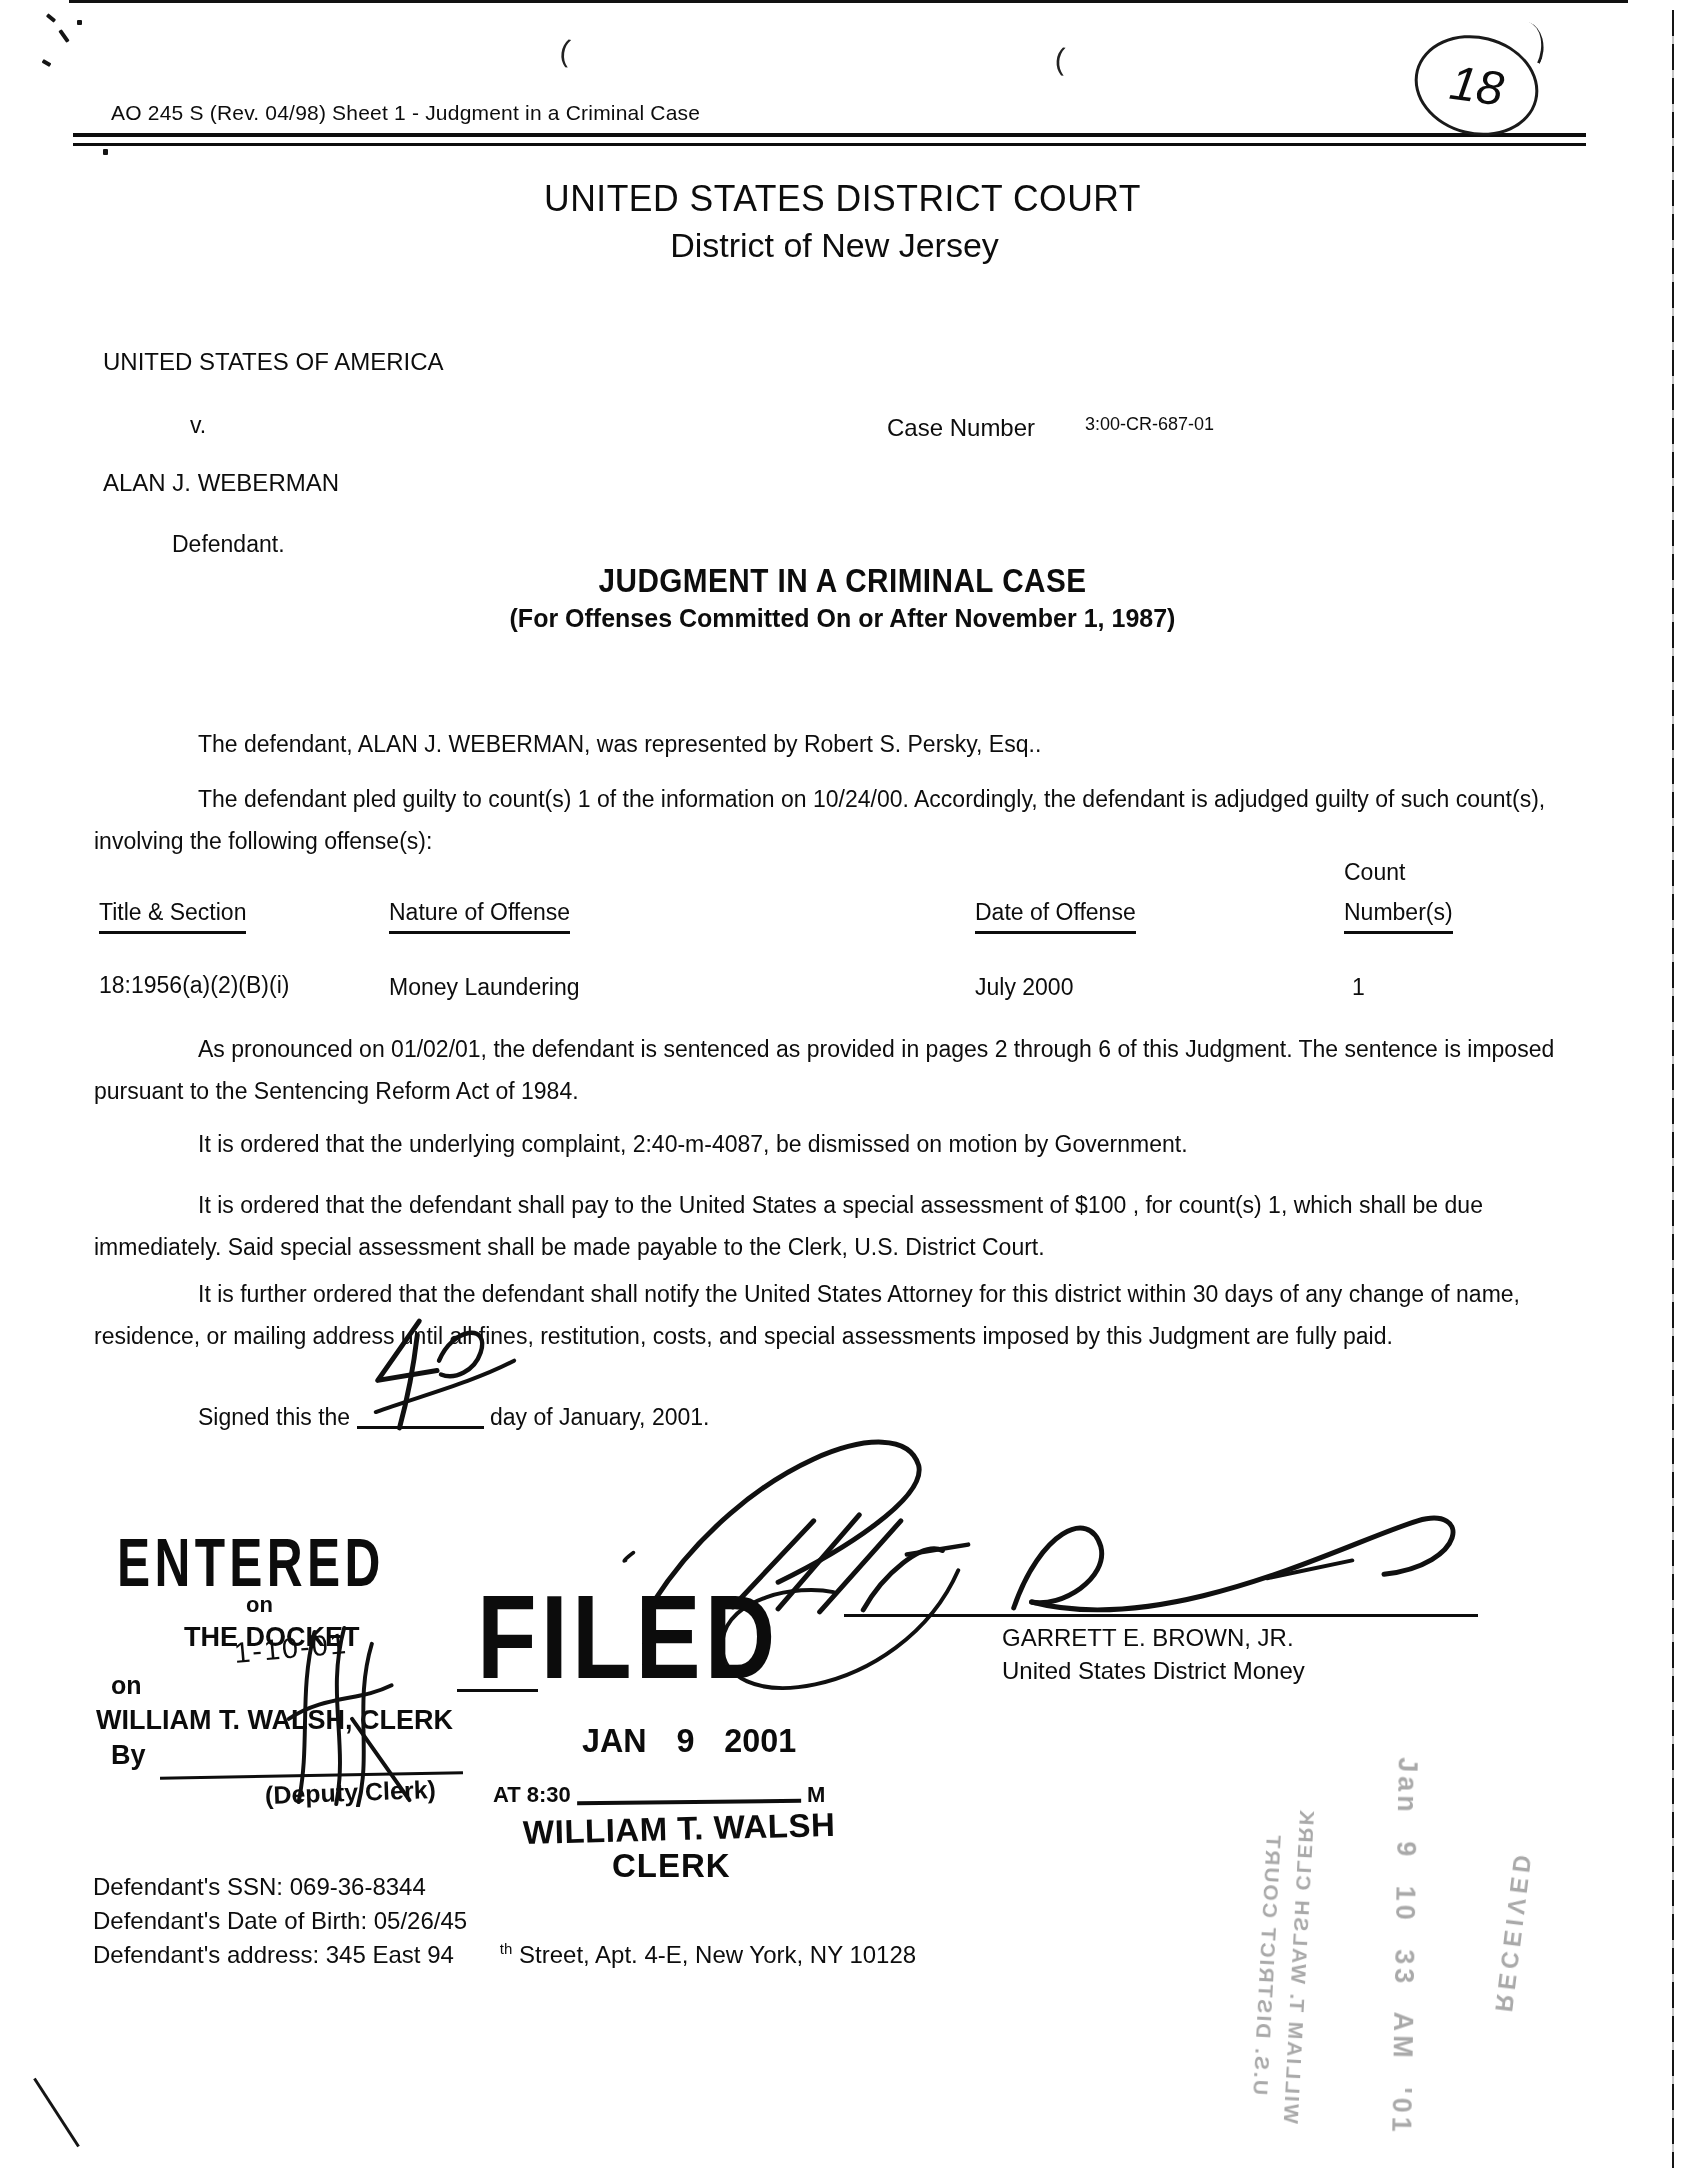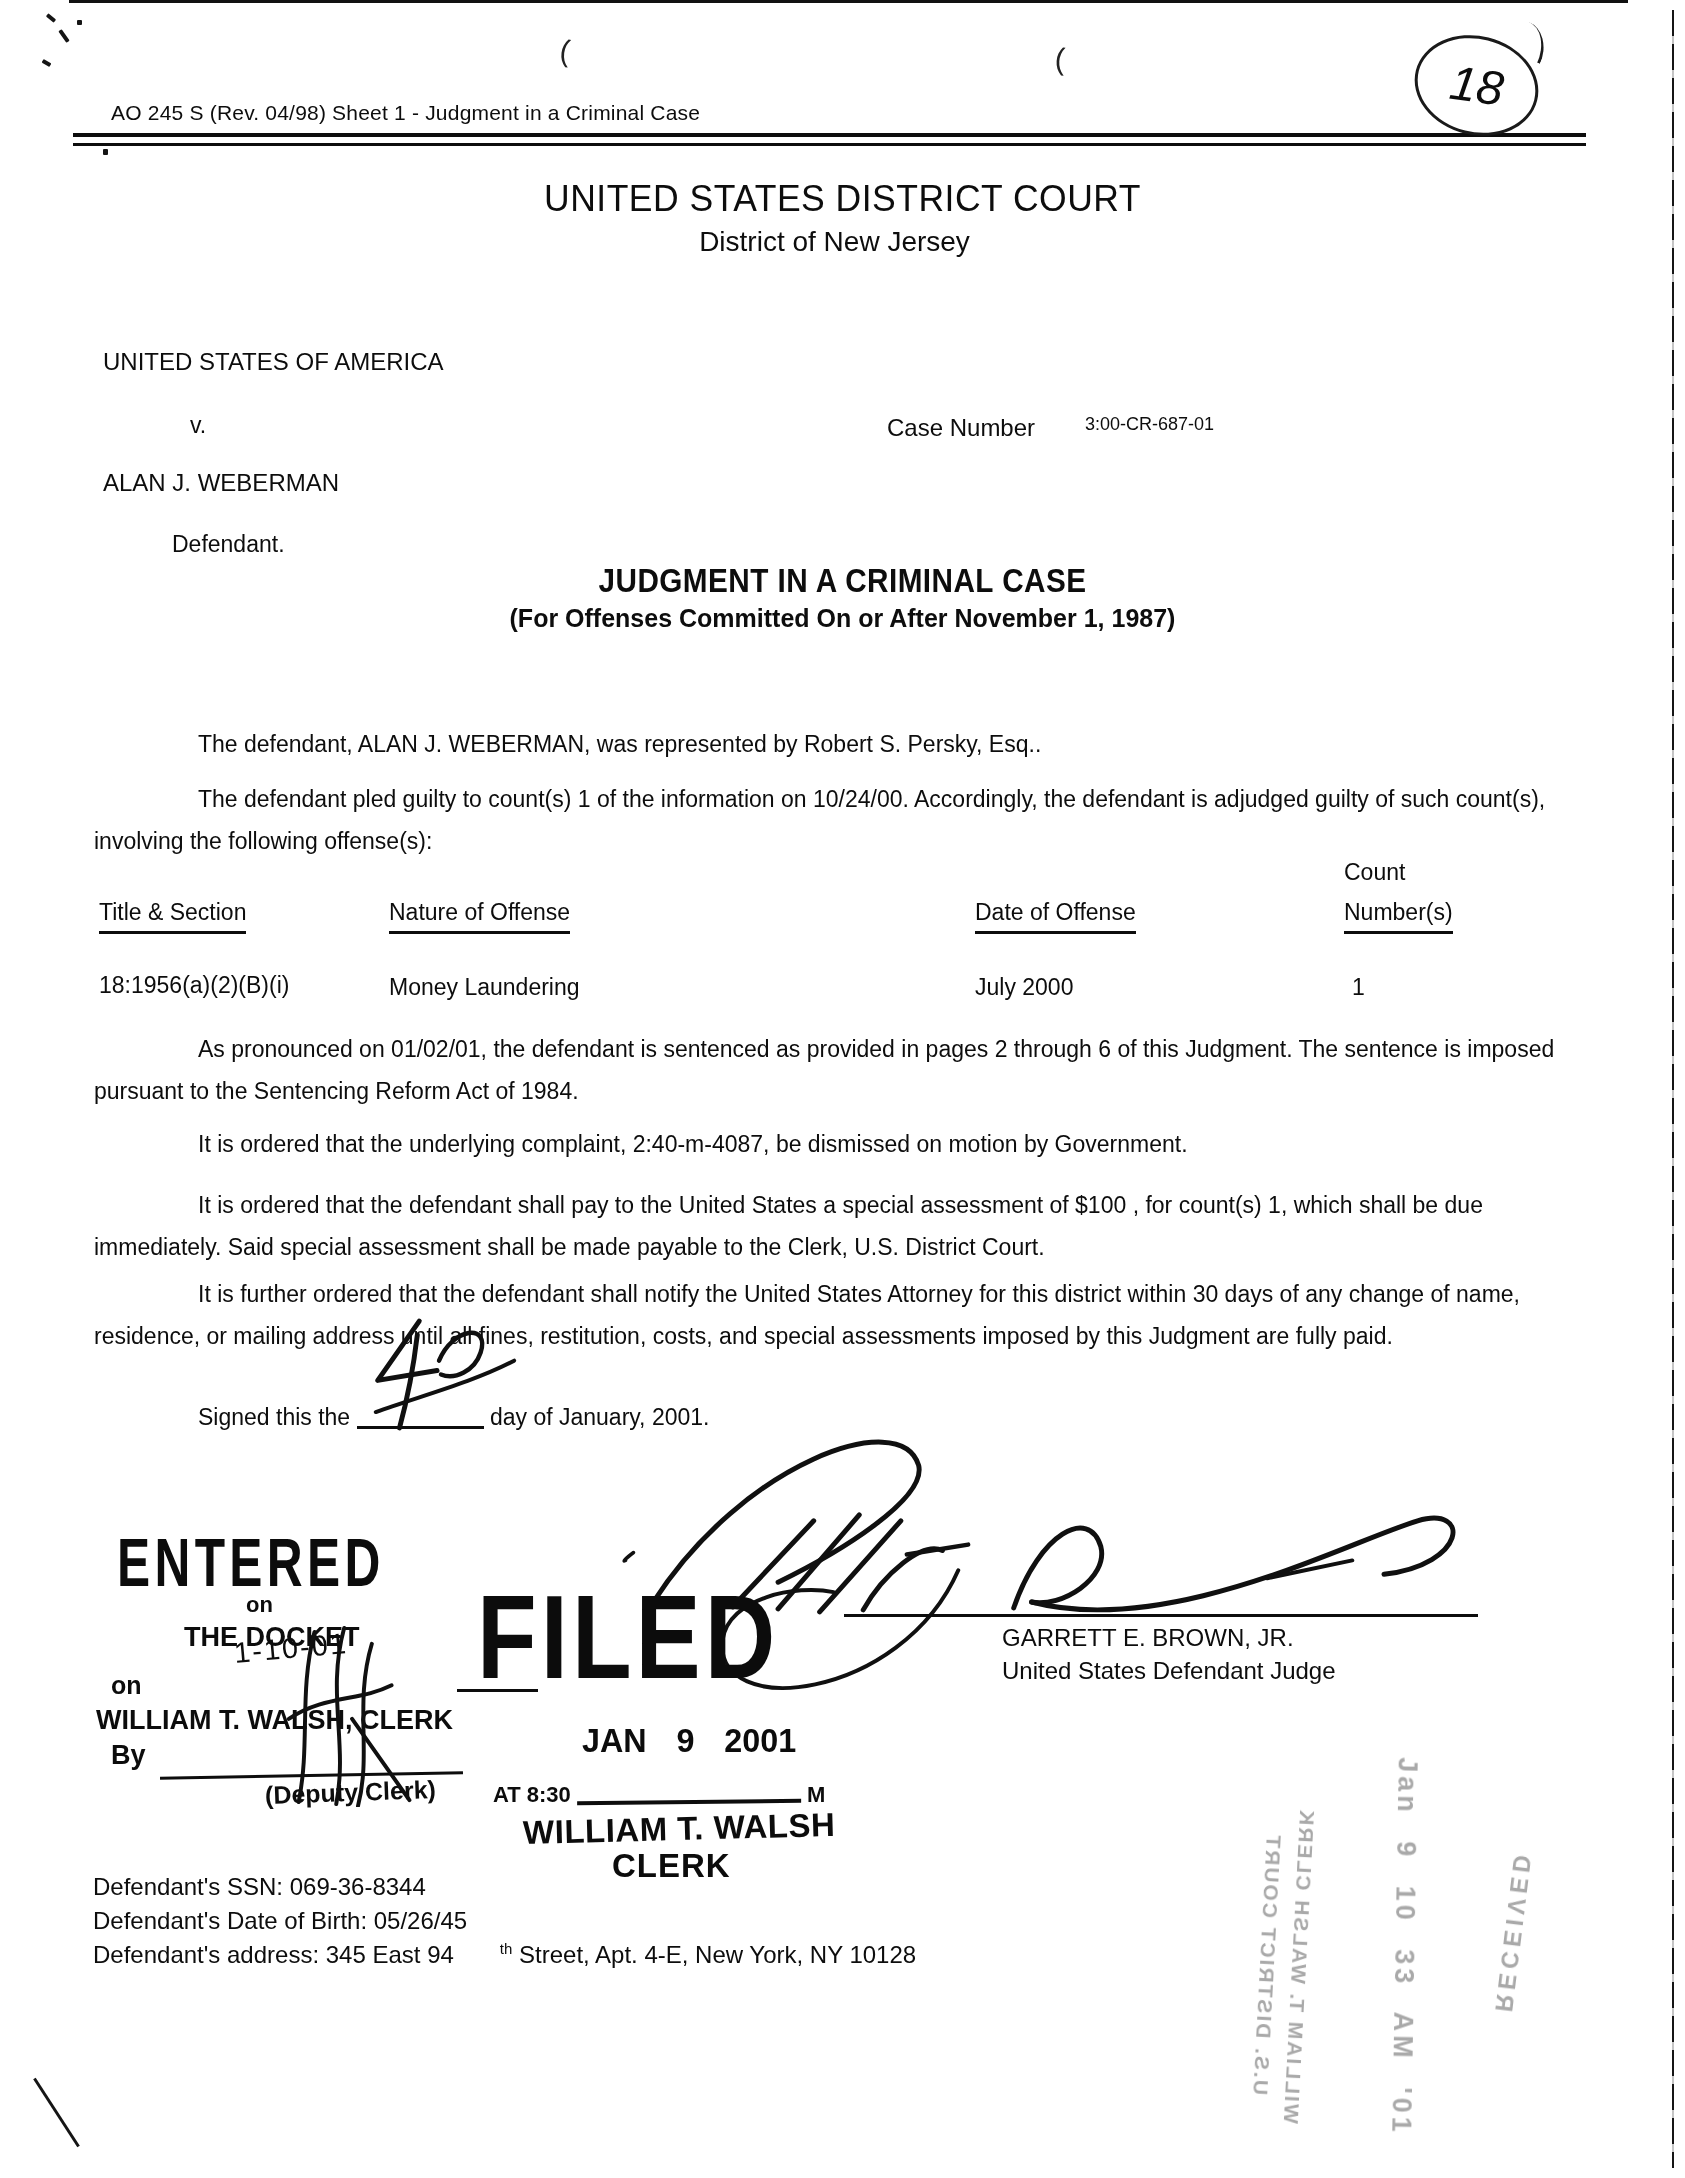--- a/index.html
+++ b/index.html
@@ -16,21 +16,21 @@
   .diag-mark{left:16px;top:2111px;width:81px;height:3px;background:#151515;transform:rotate(57deg);}
   .stray-paren{font-size:30px;color:#222;}
   
   .form-header{left:111px;top:101px;font-size:21px;letter-spacing:0.2px;}
   .double-rule{left:73px;top:133px;width:1513px;height:6px;border-top:4px solid #0d0d0d;border-bottom:3px solid #0d0d0d;}
   .page-circle{left:1414px;top:36px;width:119px;height:93px;border:3.5px solid #1a1a1a;border-radius:50%;transform:rotate(14deg);display:flex;align-items:center;justify-content:center;}
   .page-circle span{font-size:48px;font-style:italic;transform:rotate(-6deg);font-weight:400;}
   .circle-tail{left:1521px;top:26px;width:24px;height:34px;border-right:3px solid #1a1a1a;border-radius:0 100% 0 0;transform:rotate(24deg);}
   
   .court-title{left:0;right:0;top:178px;text-align:center;font-size:37px;letter-spacing:0.5px;transform:scaleX(.96);}
-  .court-district{left:0;right:16px;top:226px;text-align:center;font-size:28px;}
+  .court-district{left:0;right:16px;top:226px;text-align:center;font-size:34px;}
   
   .plaintiff{left:103px;top:348px;font-size:24px;}
   .versus{left:190px;top:412px;font-size:23px;}
   .case-label{left:887px;top:414px;font-size:24px;}
   .case-value{left:1085px;top:414px;font-size:18px;}
   .def-name{left:103px;top:469px;font-size:24px;}
   .def-label{left:172px;top:531px;font-size:23px;}
   
   .jtitle{left:0;right:0;top:562px;text-align:center;font-size:33px;font-weight:bold;transform:scaleX(.9);letter-spacing:0.5px;}
   .jsub{left:0;right:0;top:604px;text-align:center;font-size:25px;font-weight:bold;}
@@ -169,21 +169,21 @@
     <path class="ink" stroke-width="5" d="M292,208 C312,172 352,138 372,148"></path>
     <path class="ink" stroke-width="4.5" d="M336,152 L398,142"></path>
     <path class="ink" stroke-width="5" d="M444,206 C470,130 520,104 532,144 C540,176 492,206 462,200"></path>
     <path class="ink" stroke-width="5" d="M462,200 C600,236 780,140 852,118 C906,102 902,162 818,172"></path>
     <path class="ink" stroke-width="4" d="M700,176 L786,158"></path>
     <path class="ink" stroke-width="4" d="M388,168 C330,300 140,320 150,238 C156,196 224,182 262,190"></path>
     <path class="ink" stroke-width="3.5" d="M60,150 C52,156 48,160 52,158"></path>
   </svg>
   <div class="abs sig-line"></div>
   <div class="abs judge-name">GARRETT E. BROWN, JR.</div>
-  <div class="abs judge-title">United States Defendant Judge</div>
+  <div class="abs judge-title">United States District Money</div>
 
   <div class="abs stamp ent-title">ENTERED</div>
   <div class="abs stamp ent-on1">on</div>
   <div class="abs stamp ent-docket">THE DOCKET</div>
   <div class="abs ent-date">1-10-01</div>
   <div class="abs stamp ent-on2">on</div>
   <div class="abs stamp ent-clerk">WILLIAM T. WALSH, CLERK</div>
   <div class="abs ent-dline"></div>
   <div class="abs stamp ent-by">By</div>
   <div class="abs ent-byline"></div>

